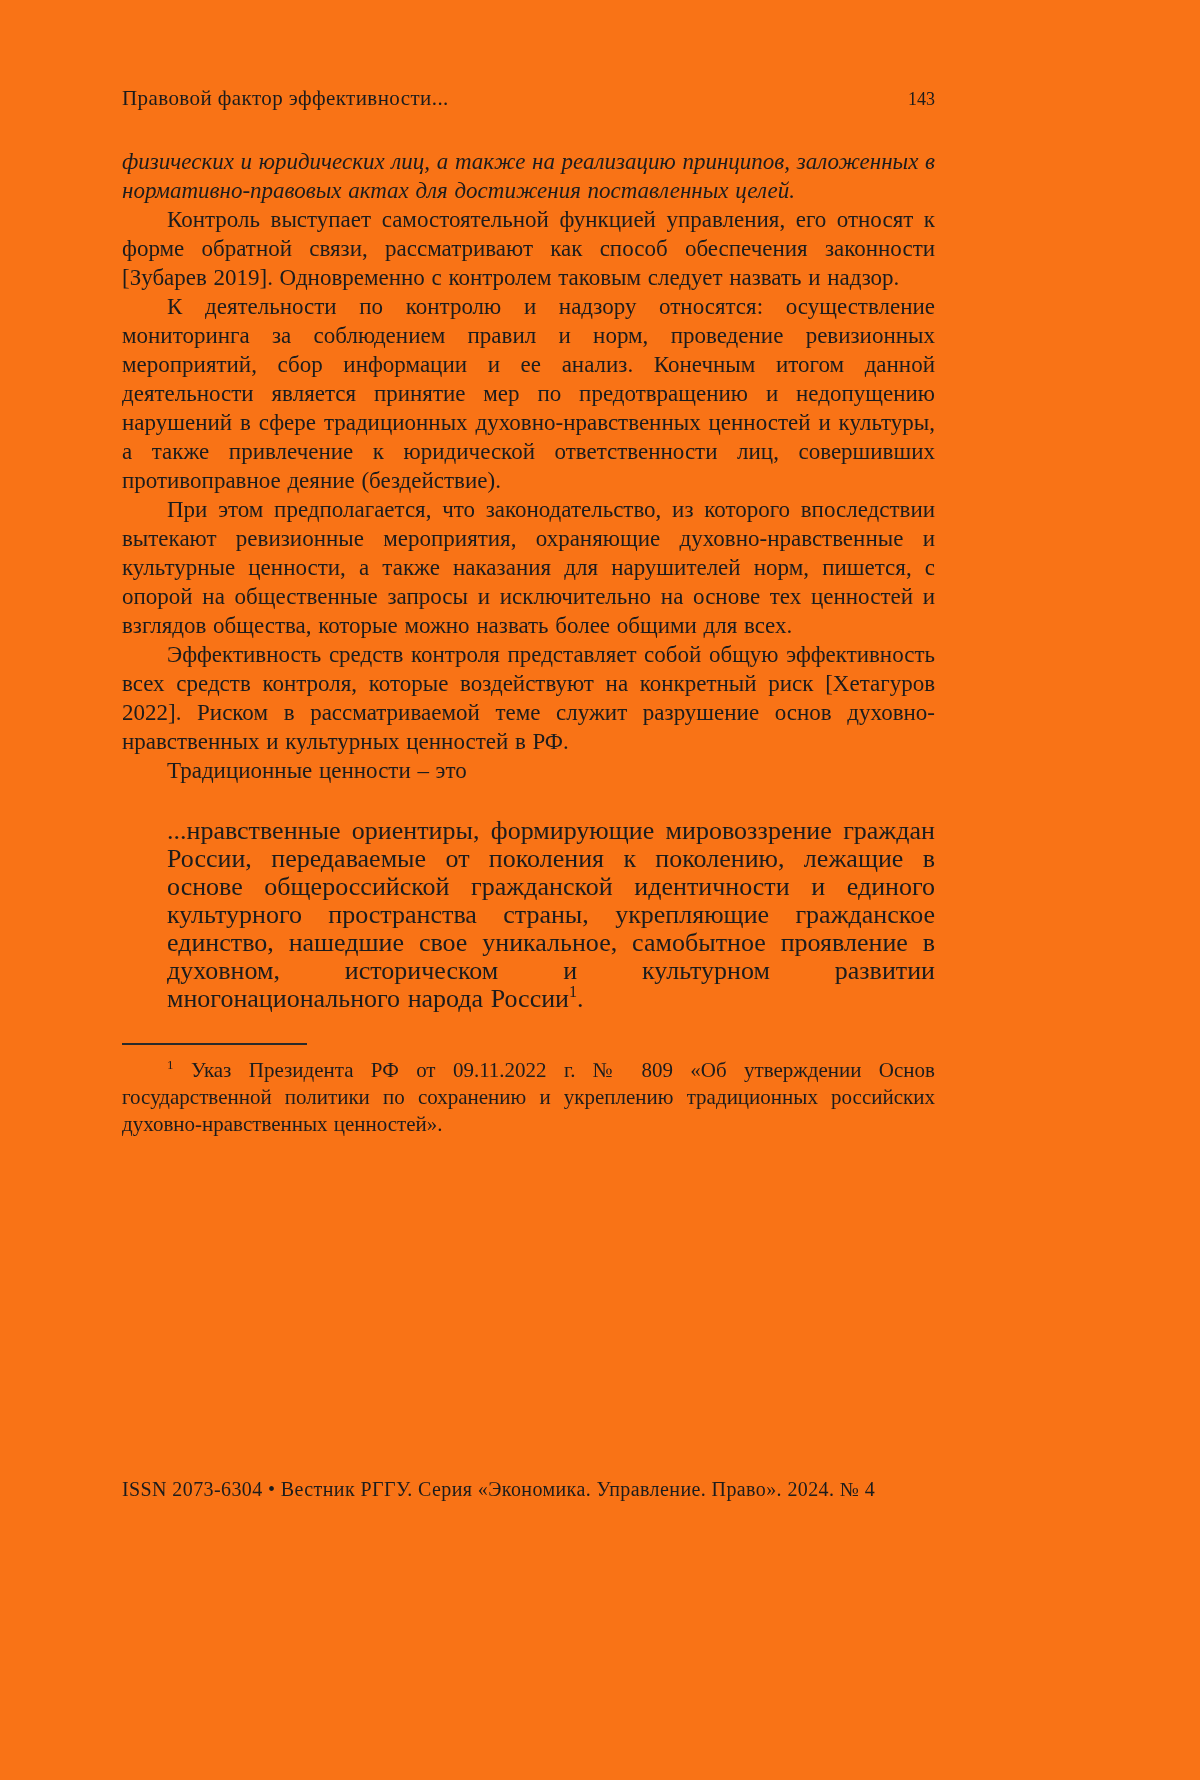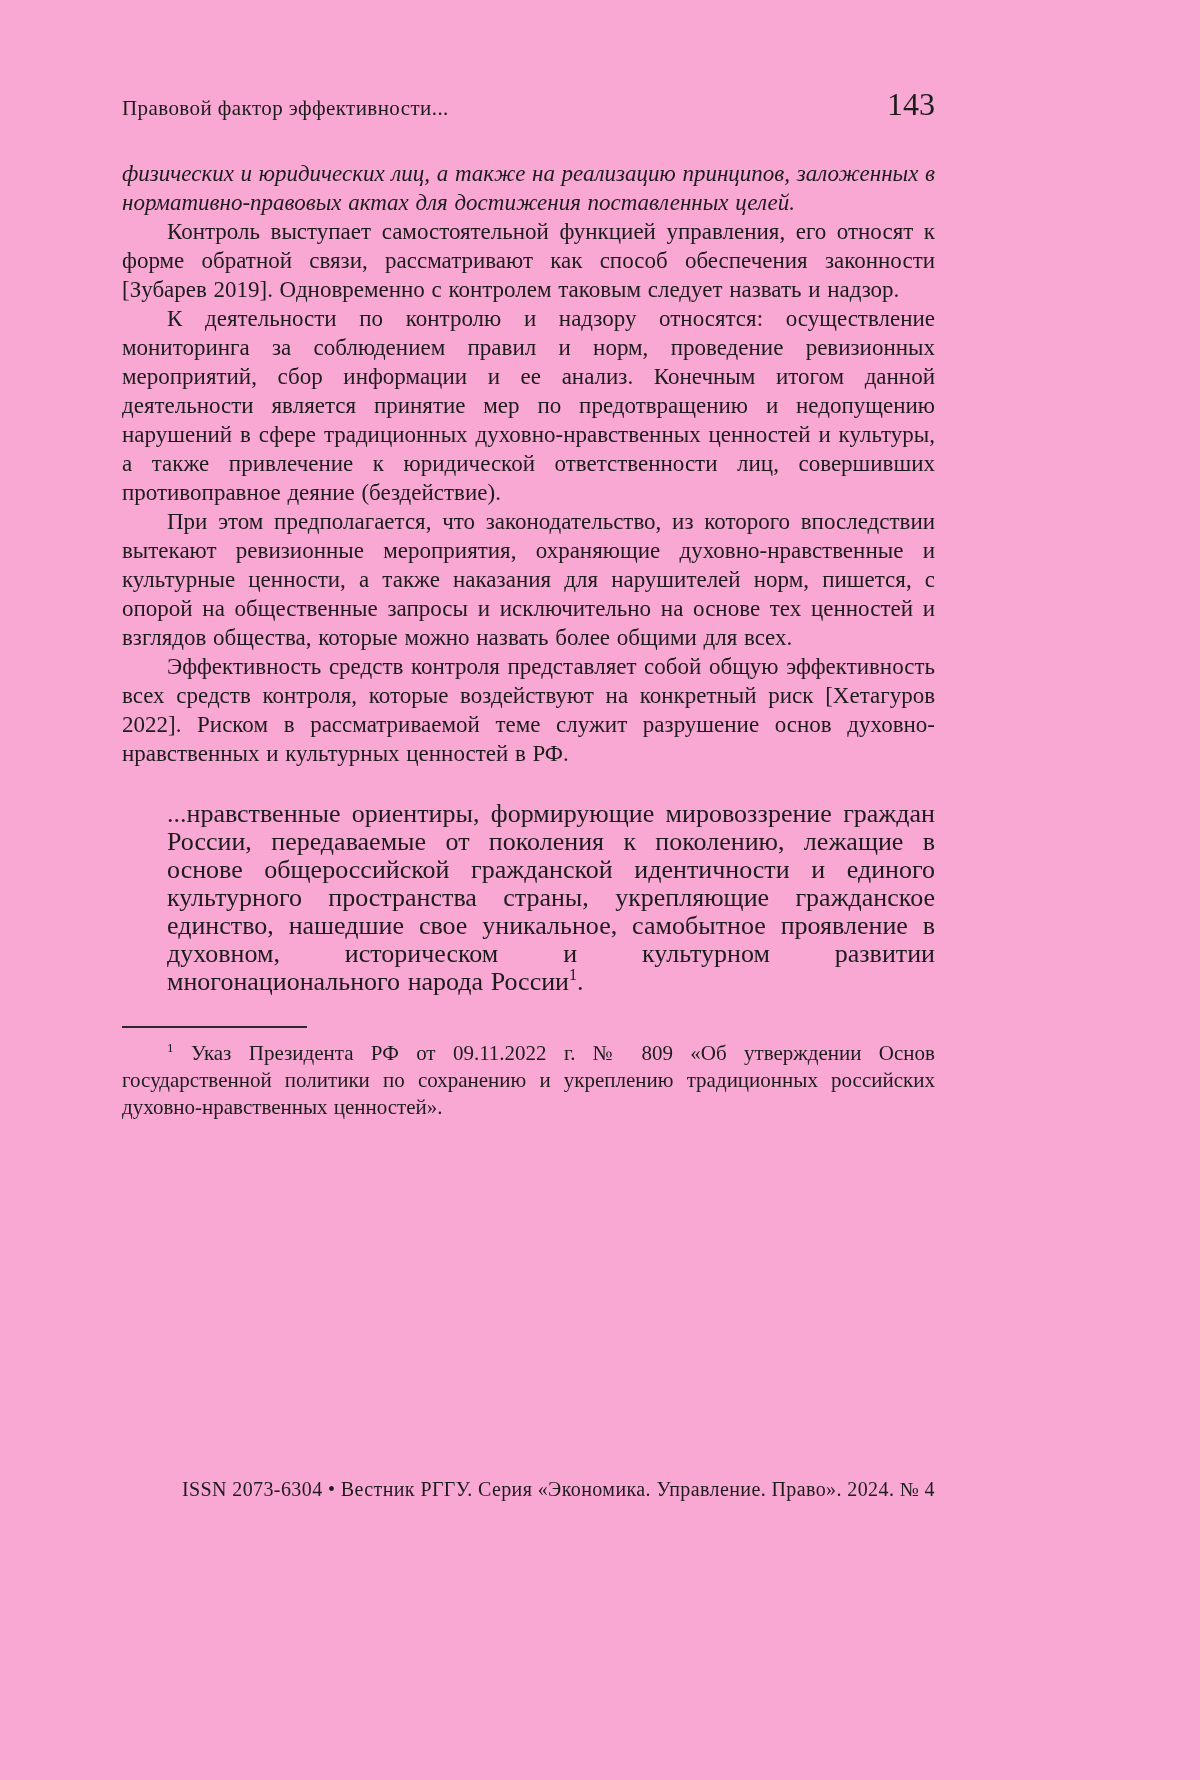--- a/index.html
+++ b/index.html
@@ -3,41 +3,41 @@
 <meta charset="utf-8">
 <style>
   * { margin: 0; padding: 0; box-sizing: border-box; }
   html, body { background: #ffffff; }
   body { width: 1200px; }
 
   .page {
     position: relative;
     width: 1200px;
     height: 1780px;
-    background: #f9a8d4;
+    background: #f97316;
     color: #1c1c1c;
     font-family: "Liberation Serif", "DejaVu Serif", serif;
     padding: 86px 265px 0 122px;
     overflow: hidden;
     hyphens: auto;
     -webkit-hyphens: auto;
   }
 
   .running-head {
     display: flex;
     justify-content: space-between;
     align-items: baseline;
     margin-bottom: 36px;
   }
   .running-title {
     font-size: 21px;
     letter-spacing: 0.02em;
   }
   .page-number {
-    font-size: 32px;
+    font-size: 18px;
   }
 
   .article-body { text-align: justify; }
 
   .para {
     font-size: 23px;
     line-height: 29px;
     text-align: justify;
     text-indent: 45px;
     word-spacing: 0.04em;
@@ -74,39 +74,39 @@
   }
 
   .page-footer {
     position: absolute;
     top: 1478px;
     left: 122px;
     right: 265px;
     font-size: 20px;
     letter-spacing: 0.02em;
     white-space: nowrap;
-    text-align: right;
   }
 </style>
 </head>
 <body>
 
 <div class="page">
 
   <header class="running-head">
     <span class="running-title">Правовой фактор эффективности...</span>
     <span class="page-number">143</span>
   </header>
 
   <main class="article-body">
     <p class="para no-indent">физических и юридических лиц, а также на реализацию принципов, заложенных в нормативно-правовых актах для достижения поставленных целей.</p>
     <p class="para">Контроль выступает самостоятельной функцией управления, его относят к форме обратной связи, рассматривают как способ обеспечения законности [Зубарев 2019]. Одновременно с контролем таковым следует назвать и надзор.</p>
     <p class="para">К деятельности по контролю и надзору относятся: осуществление мониторинга за соблюдением правил и норм, проведение ревизионных мероприятий, сбор информации и ее анализ. Конечным итогом данной деятельности является принятие мер по предотвращению и недопущению нарушений в сфере традиционных духовно-нравственных ценностей и культуры, а также привлечение к юридической ответственности лиц, совершивших противоправное деяние (бездействие).</p>
     <p class="para">При этом предполагается, что законодательство, из которого впоследствии вытекают ревизионные мероприятия, охраняющие духовно-нравственные и культурные ценности, а также наказания для нарушителей норм, пишется, с опорой на общественные запросы и исключительно на основе тех ценностей и взглядов общества, которые можно назвать более общими для всех.</p>
     <p class="para">Эффективность средств контроля представляет собой общую эффективность всех средств контроля, которые воздействуют на конкретный риск [Хетагуров 2022]. Риском в рассматриваемой теме служит разрушение основ духовно-нравственных и культурных ценностей в РФ.</p>
+    <p class="para">Традиционные ценности – это</p>
 
     <div class="quote"><span>...нравственные ориентиры, формирующие мировоззрение граждан России, передаваемые от поколения к поколению, лежащие в основе общероссийской гражданской идентичности и единого культурного пространства страны, укрепляющие гражданское единство, нашедшие свое уникальное, самобытное проявление в духовном, историческом и культурном развитии многонационального народа России</span><sup>1</sup><span>.</span></div>
 
     <div class="footnote-area">
       <div class="footnote-rule"></div>
       <p class="footnote"><sup>1</sup> <span>Указ Президента РФ от 09.11.2022 г. № 809 «Об утверждении Основ государственной политики по сохранению и укреплению традиционных российских духовно-нравственных ценностей».</span></p>
     </div>
   </main>
 
   <footer class="page-footer">

